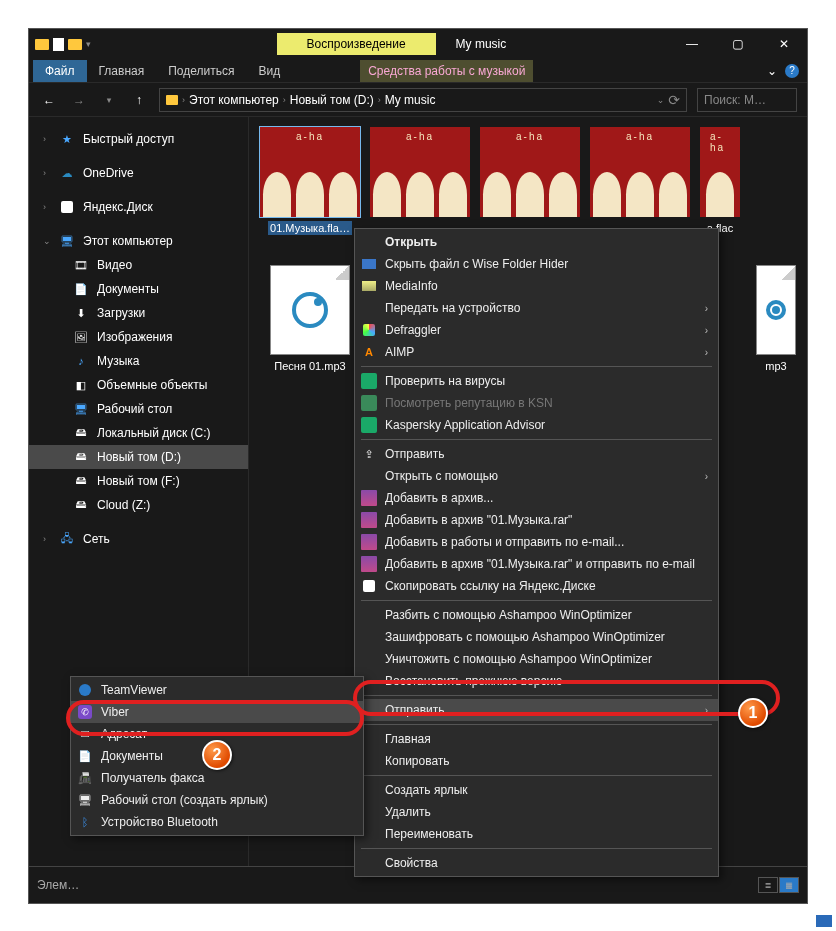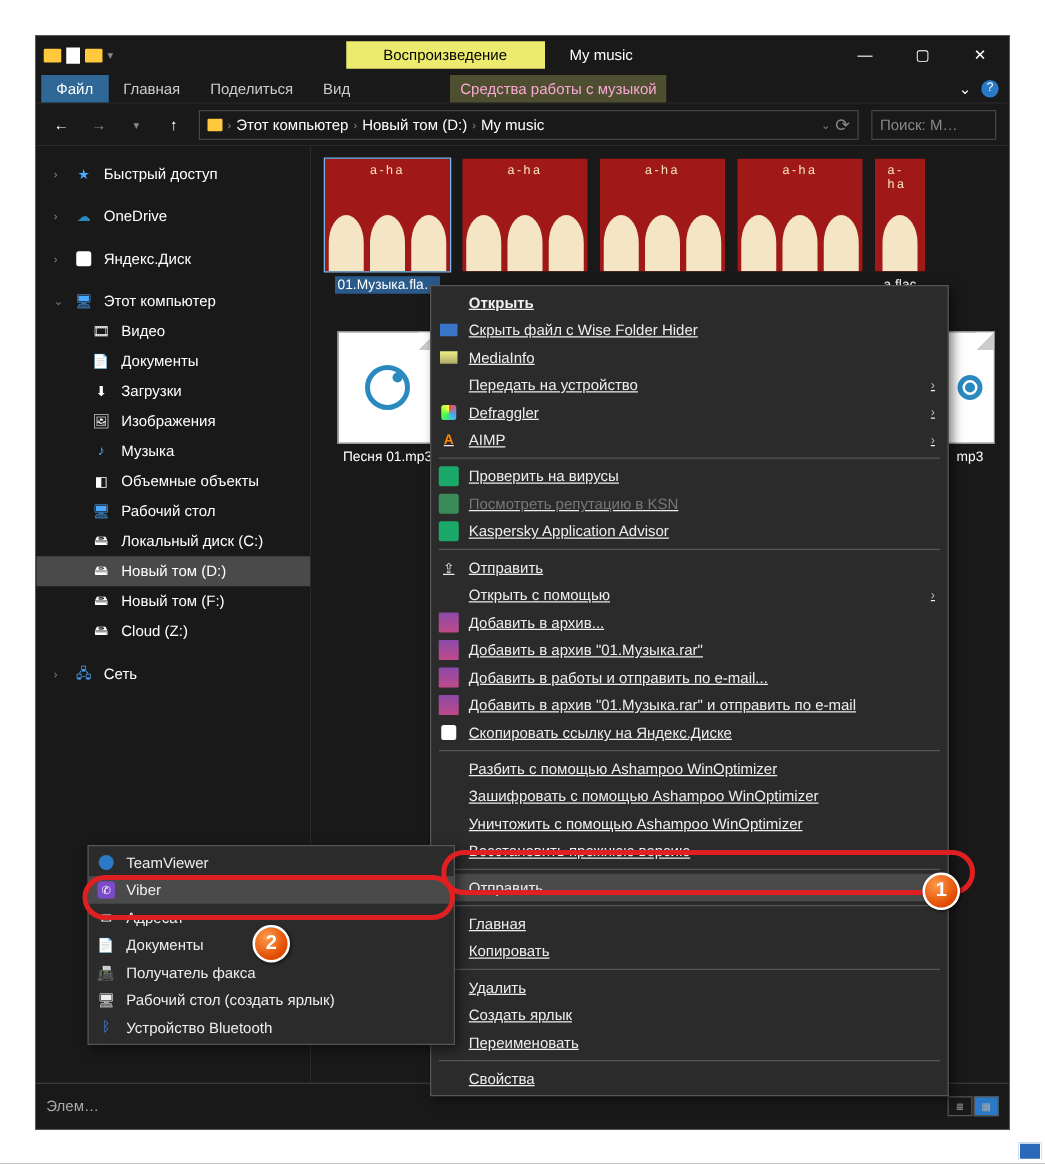--- a/index.html
+++ b/index.html
@@ -42,21 +42,21 @@
 .art-doc { width: 80px; height: 90px; background: #fff; border: 1px solid #888; display: flex; align-items: center; justify-content: center; position:relative; }
 .art-doc::before{content:""; position:absolute; top:0; right:0; width:14px; height:14px; background:linear-gradient(135deg,#fff 50%,#ccc 50%);}
 .ring{width:36px;height:36px;border:4px solid #2a8ac0;border-radius:50%;position:relative;}
 .ring::after{content:"";position:absolute;width:8px;height:8px;background:#2a8ac0;border-radius:50%;top:2px;right:2px;}
 .cap { font-size: 11px; margin-top: 4px; text-align: left; max-width: 100px; overflow: hidden; text-overflow: ellipsis; white-space: nowrap; padding:1px 2px; }
 .statusbar { height: 22px; background: #191919; border-top: 1px solid #444; color: #aaa; padding: 18px 8px; display: flex; align-items: center; font-size: 11px; }
 .view-btns{margin-left:auto;display:flex;gap:1px;}
 .view-btns div{width:20px;height:16px;border:1px solid #555;display:flex;align-items:center;justify-content:center;font-size:8px;}
 
 
-.ctx { position: absolute; left: 344px; top: 228px; width: 415px; background: #2b2b2b; border: 1px solid #555; box-shadow: 3px 3px 8px rgba(0,0,0,0.5); color: #eee; padding: 2px 0; text-decoration: underline; }
+.ctx { position: absolute; left: 354px; top: 228px; width: 365px; background: #2b2b2b; border: 1px solid #555; box-shadow: 3px 3px 8px rgba(0,0,0,0.5); color: #eee; padding: 2px 0; }
 .ctx-item { display: flex; align-items: center; height: 22px; padding: 0 10px 0 6px; gap: 8px; }
 .ctx-item:hover,.ctx-item.hl{background:#4a4a4a;}
 .ctx-item.bold { font-weight: bold; }
 .ctx-item.disabled { color: #777; }
 .ctx-sep { height: 1px; background: #555; margin: 3px 6px; }
 .ctx-icon { width: 16px; height: 16px; display: inline-flex; align-items: center; justify-content: center; font-size: 11px; }
 .ctx-arrow { margin-left: auto; color: #bbb; font-size: 10px; }
 .rar{background:linear-gradient(#8a4aa8,#c04a8a);border-radius:1px;}
 .kasp{background:#1aa968;border-radius:2px;}
 
@@ -378,25 +378,25 @@
       <span class="ctx-icon"></span>
       <span>Главная</span>
     </div>
   <div class="ctx-item">
       <span class="ctx-icon"></span>
       <span>Копировать</span>
     </div>
   <div class="ctx-sep"></div>
   <div class="ctx-item">
       <span class="ctx-icon"></span>
+      <span>Создать ярлык</span>
+    </div>
+  <div class="ctx-item">
+      <span class="ctx-icon"></span>
       <span>Удалить</span>
-    </div>
-  <div class="ctx-item">
-      <span class="ctx-icon"></span>
-      <span>Создать ярлык</span>
     </div>
   <div class="ctx-item">
       <span class="ctx-icon"></span>
       <span>Переименовать</span>
     </div>
   <div class="ctx-sep"></div>
   <div class="ctx-item">
       <span class="ctx-icon"></span>
       <span>Свойства</span>
     </div>

